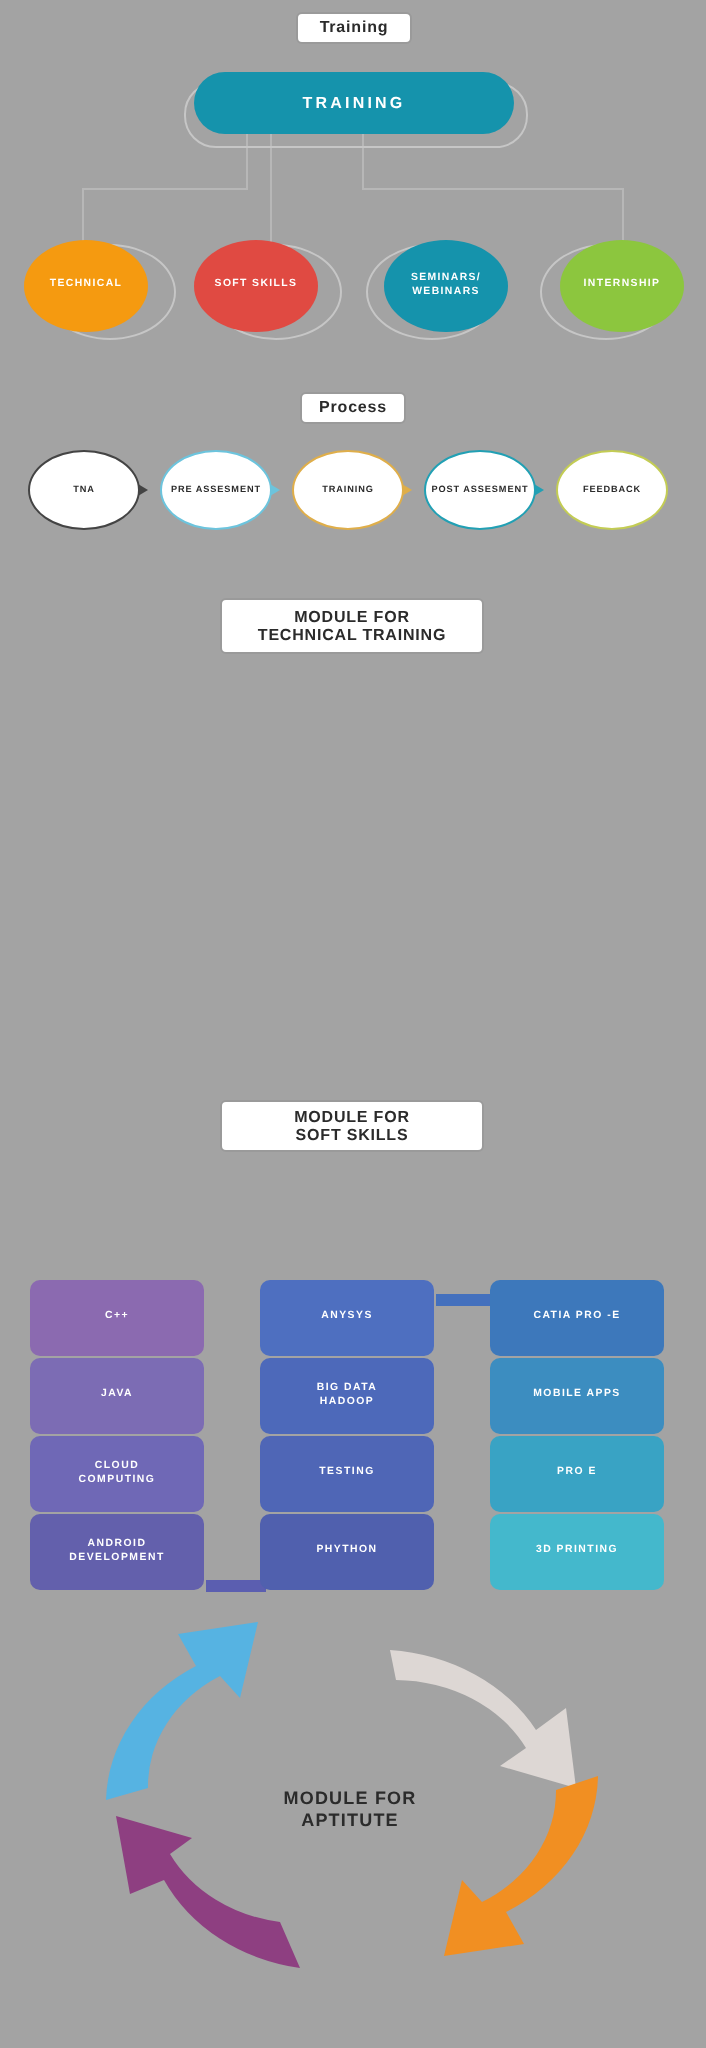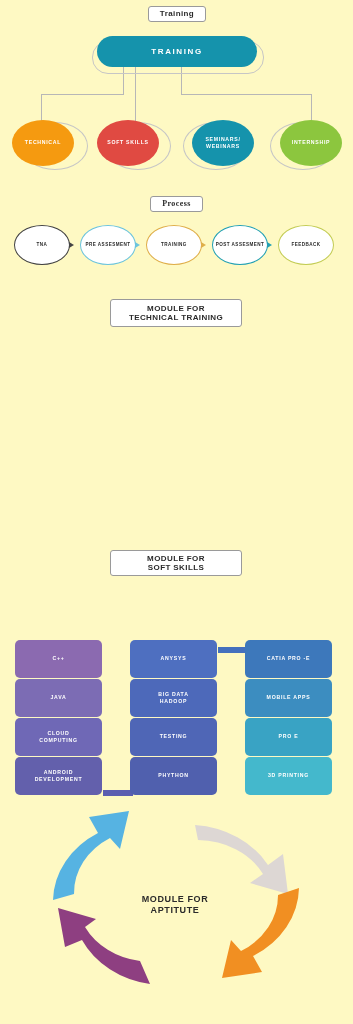--- a/index.html
+++ b/index.html
@@ -11,21 +11,21 @@
     width: 353px;
     height: 1024px;
     font-family: "Liberation Sans", sans-serif;
     overflow: hidden;
     position: relative;
   }
   .page {
     position: relative;
     width: 353px;
     height: 1024px;
-    background: #fef9c3;
+    background: #a3a3a3;
   }
 
   
   .section-title {
     position: absolute;
     border: 1px solid #9a9a9a;
     border-radius: 3px;
     background: #ffffff;
     color: #2b2b2b;
     font-weight: bold;
@@ -187,21 +187,21 @@
     </div>
 
     <div class="leaf-shadow" style="left:270px; top:122px;"></div>
     <div class="leaf" style="left:280px; top:120px; background:#8cc63e;">
       <span>INTERNSHIP</span>
     </div>
   </div>
 
   <div id="sec-process">
 
-    <div class="section-title" style="left:150px; top:16px; width:53px; height:16px; font-size:8px;font-family:Liberation Serif, serif;">Process</div>
+    <div class="section-title" style="left:150px; top:16px; width:53px; height:16px; font-size:8px;">Process</div>
 
     <div class="proc-node" style="left:14px;  top:45px; border-color:#444444;">
       <span>TNA</span>
     </div>
     <div class="proc-arrow" style="left:69px; top:61.8px; border-left:5px solid #444444;"></div>
 
     <div class="proc-node" style="left:80px;  top:45px; border-color:#6cc4dd;">
       <span>PRE
 ASSESMENT</span>
     </div>

